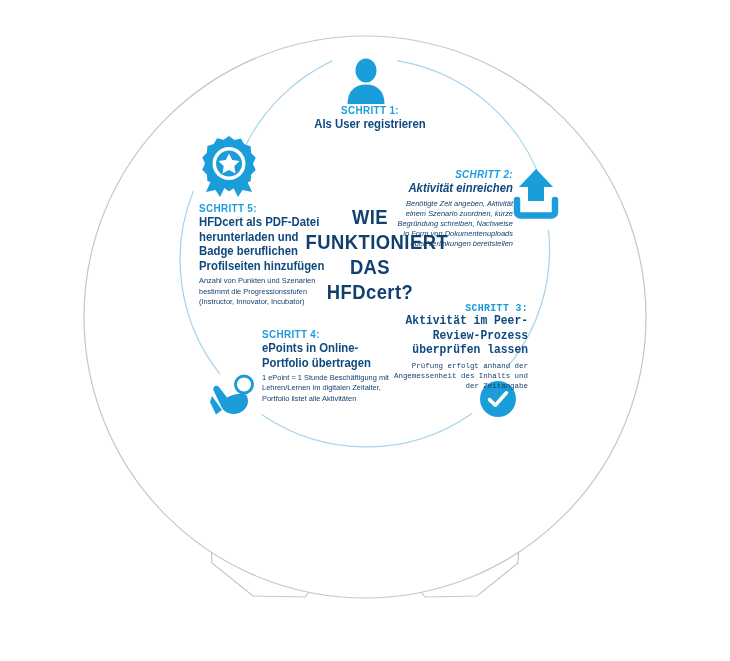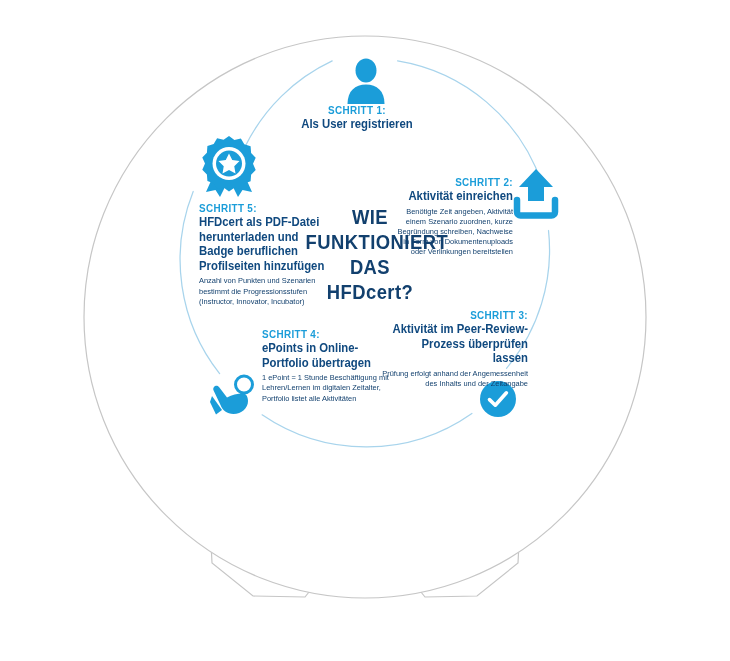--- a/index.html
+++ b/index.html
@@ -67,44 +67,44 @@
     <div>DAS</div>
     <div>HFDcert?</div>
   </div>
 
   <div class="icon" style="left:345px;top:58px;">
     <svg width="42" height="46" viewBox="0 0 42 46">
       <ellipse cx="21" cy="12.5" rx="10.5" ry="12" fill="#1b9dd9"></ellipse>
       <path d="M2.5 46 C2.5 33 10 26.5 21 26.5 C32 26.5 39.5 33 39.5 46 Z" fill="#1b9dd9"></path>
     </svg>
   </div>
-  <div class="txt ta-c" style="left:279px;top:104px;width:156px;">
+  <div class="txt ta-c" style="left:292px;top:104px;width:156px;">
     <div class="step-kicker ta-c">SCHRITT 1:</div>
     <div class="step-title ta-c">Als User registrieren</div>
   </div>
 
   <div class="icon" style="left:513px;top:168px;">
     <svg width="46" height="52" viewBox="0 0 46 52">
       <path d="M23 1 L40 19 H31 V33 H15 V19 H6 Z" fill="#1b9dd9"></path>
       <path d="M4 32 V44 a3.5 3.5 0 0 0 3.5 3.5 H38.5 A3.5 3.5 0 0 0 42 44 V32" fill="none" stroke="#1b9dd9" stroke-width="6.5" stroke-linecap="round"></path>
     </svg>
   </div>
-  <div class="txt" style="left:383px;top:176px;width:130px;">
+  <div class="txt" style="left:383px;top:168px;width:130px;font-style:italic;">
     <div class="step-kicker ta-r">SCHRITT 2:</div>
     <div class="step-title ta-r">Aktivität einreichen</div>
     <div class="step-body ta-r" style="margin-top:3px;">Benötigte Zeit angeben, Aktivität einem Szenario zuordnen, kurze Begründung schreiben, Nachweise in Form von Dokumentenuploads oder Verlinkungen bereitstellen</div>
   </div>
 
   <div class="icon" style="left:480px;top:381px;">
     <svg width="36" height="36" viewBox="0 0 36 36">
       <circle cx="18" cy="18" r="18" fill="#1b9dd9"></circle>
       <path d="M9.5 18.6 L15.3 24.2 L26.4 11.8" fill="none" stroke="#ffffff" stroke-width="3.6" stroke-linecap="round" stroke-linejoin="round"></path>
     </svg>
   </div>
-  <div class="txt" style="left:368px;top:309px;width:160px;">
+  <div class="txt" style="left:368px;top:301px;width:160px;font-family:Liberation Mono, monospace;">
     <div class="step-kicker ta-r">SCHRITT 3:</div>
     <div class="step-title ta-r">Aktivität im Peer-Review-Prozess überprüfen lassen</div>
     <div class="step-body ta-r" style="margin-top:3px;">Prüfung erfolgt anhand der Angemessenheit des Inhalts und der Zeitangabe</div>
   </div>
 
   <div class="icon" style="left:210px;top:374px;">
     <svg width="48" height="42" viewBox="0 0 48 42">
       <circle cx="34" cy="10.5" r="8.5" fill="none" stroke="#1b9dd9" stroke-width="3"></circle>
       <path d="M33 19.5 C27 19.5 22 21 17 23.5 L9 13 C6.5 9.8 2 12.8 3.6 16.4 L10.5 31
                C12.6 36.4 17 40 23.5 40 C31.5 40 38 34.2 38 27 C38 22.6 36 19.5 33 19.5 Z" fill="#1b9dd9"></path>

